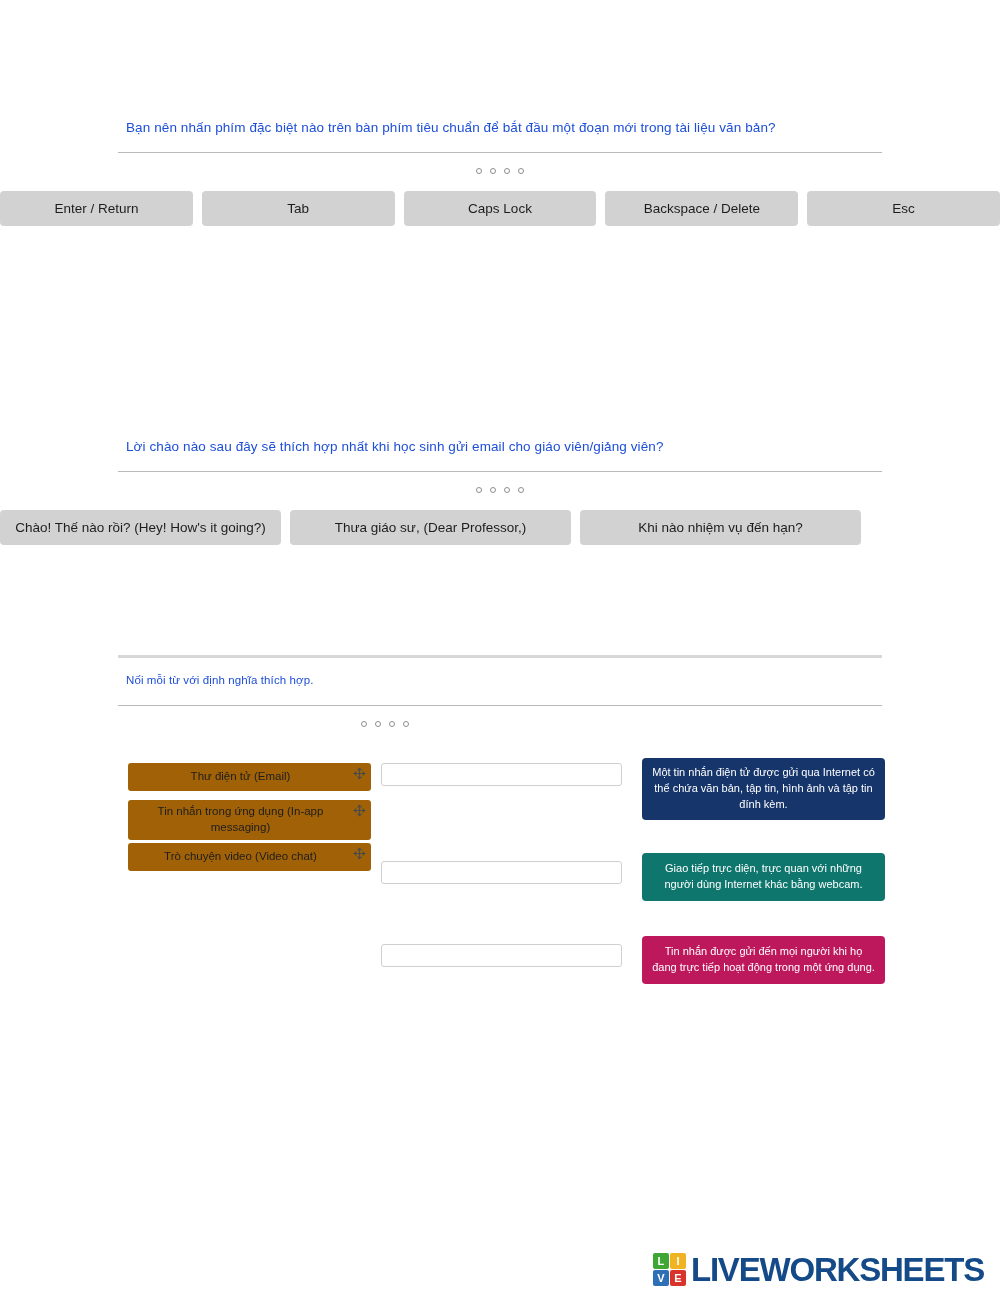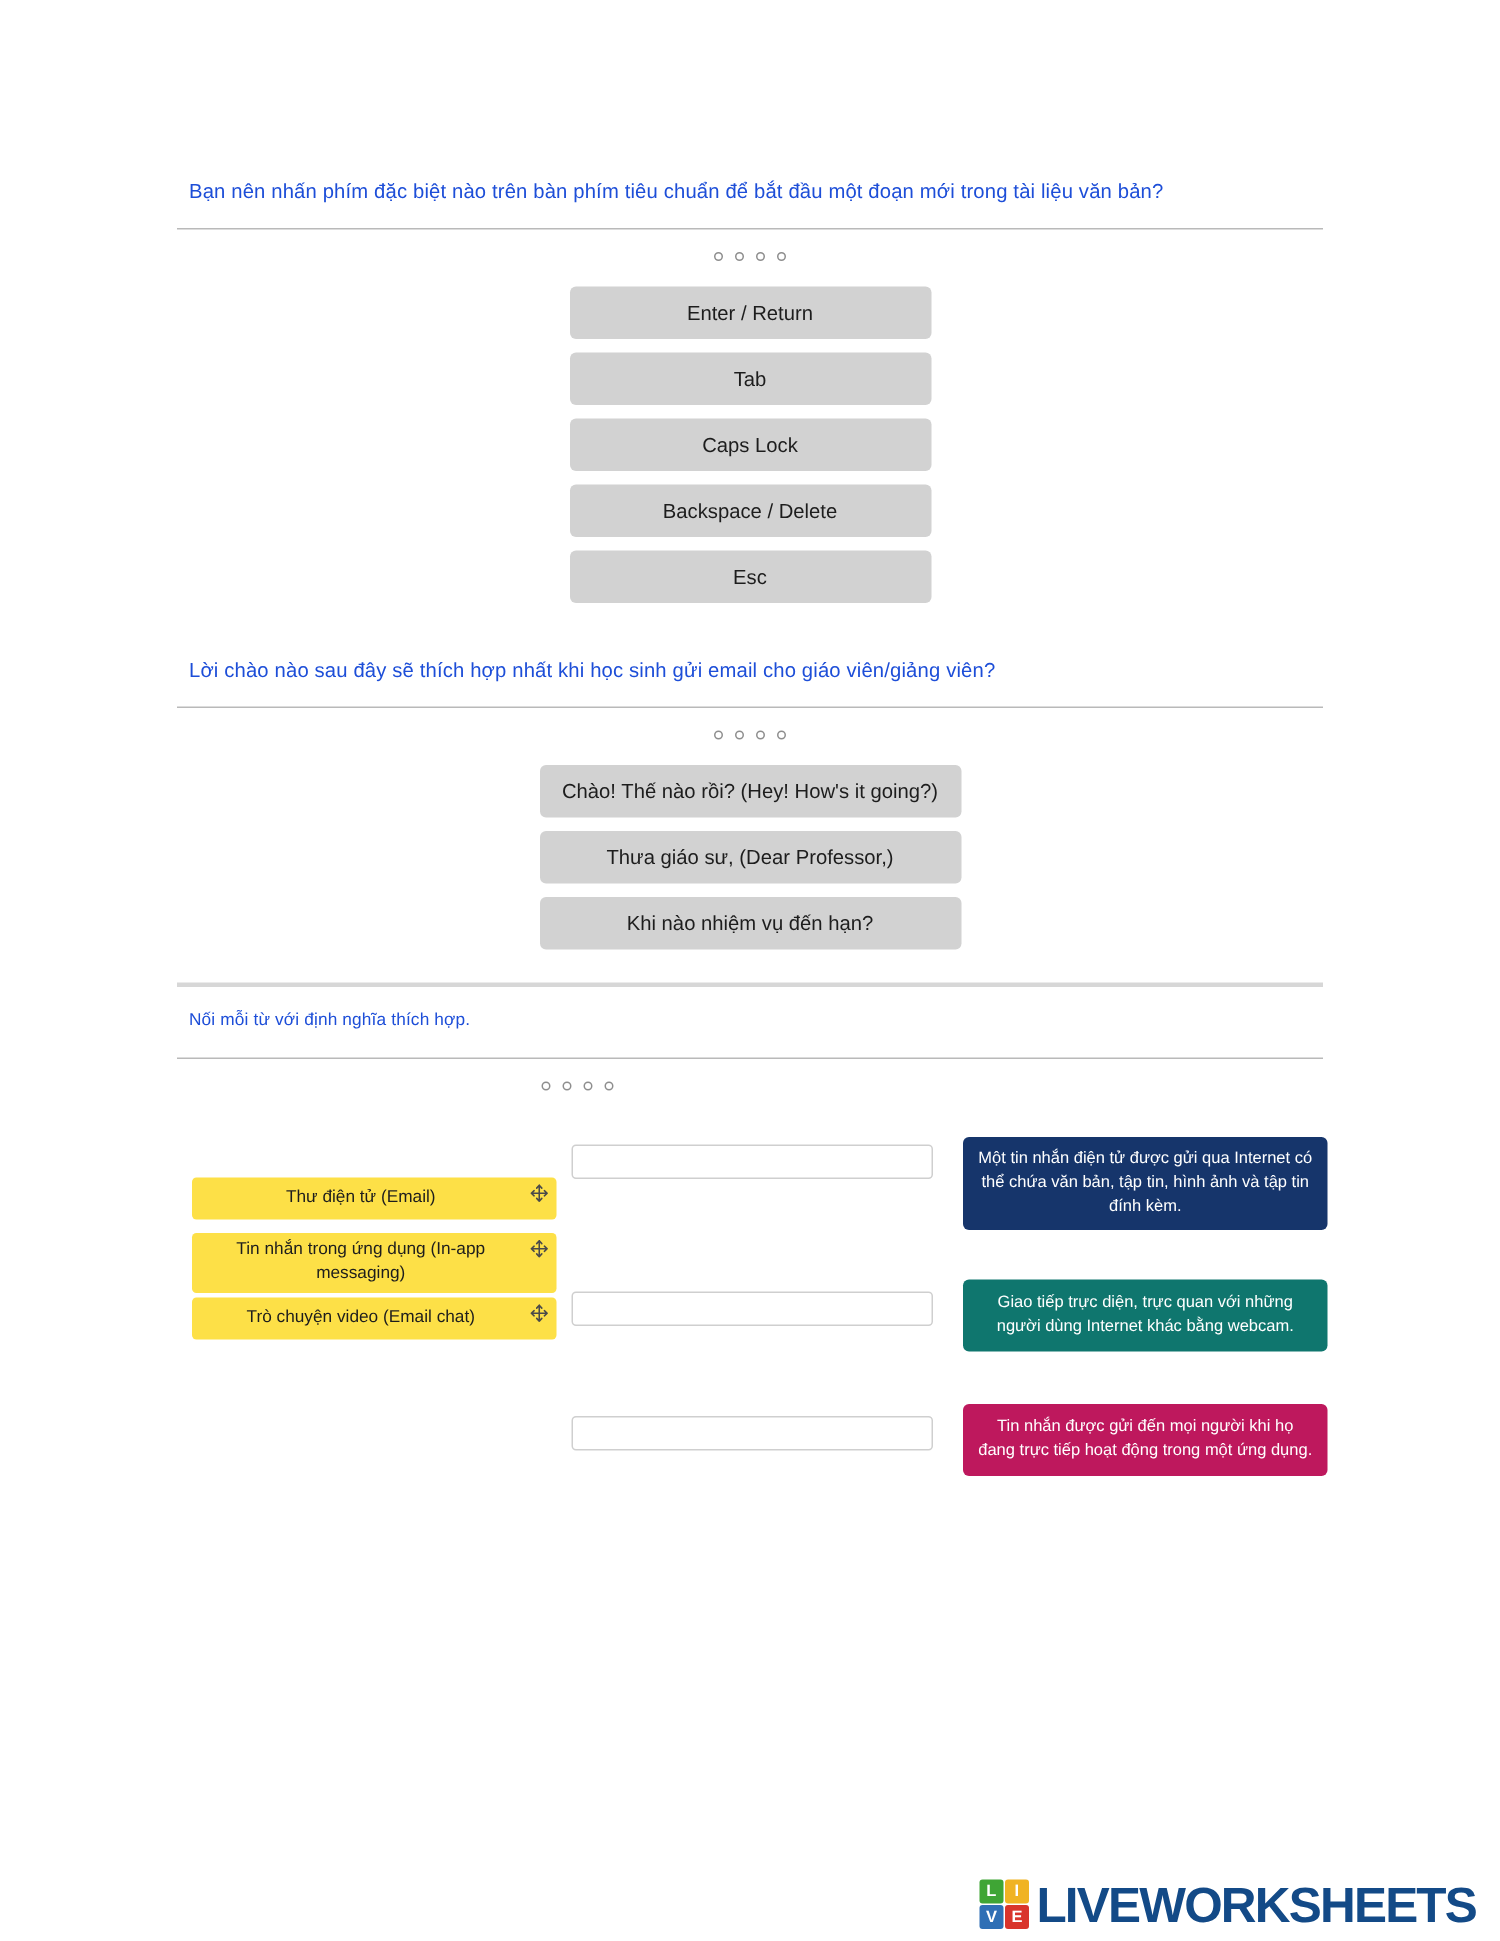--- a/index.html
+++ b/index.html
@@ -62,21 +62,21 @@
     width: 6px; height: 6px;
     border-radius: 50%;
     border: 1px solid #8e8e8e;
     background: transparent;
     display: inline-block;
   }
 
   
   .choices {
     display: flex;
-    flex-direction: column;
+    flex-direction: row;
     align-items: center;
     gap: 9px;
     margin-top: 10px;
   }
   .choice {
     background: #d2d2d2;
     border: none;
     border-radius: 4px;
     color: #1d1d1d;
     font-size: 13.5px;
@@ -94,34 +94,33 @@
 
   
   .match-area {
     position: relative;
     width: 1000px;
     height: 250px;
     margin-top: 6px;
   }
   .term {
     position: absolute;
-    background: #fde047;
+    background: #a16207;
     border-radius: 3px;
     width: 243px;
     left: 128px;
     display: flex;
     align-items: center;
     justify-content: center;
     text-align: center;
     font-size: 11.5px;
     line-height: 1.35;
     color: #1d1d1d;
     padding: 4px 26px 4px 8px;
     cursor: move;
-    margin-top: 22px;
   }
   .drag-handle {
     position: absolute;
     right: 4px;
     top: 3px;
     width: 16px;
     height: 16px;
     color: #4a4a4a;
     display: flex;
     align-items: center;
@@ -261,21 +260,21 @@
       <div class="term" style="top:60px; height:40px;">
         <span>Tin nhắn trong ứng dụng (In-app messaging)</span>
         <span class="drag-handle">
           <svg width="13" height="13" viewBox="0 0 16 16" fill="none" stroke="currentColor" stroke-width="1.3" stroke-linecap="round" stroke-linejoin="round">
             <path d="M8 1.5v13M1.5 8h13M8 1.5 5.9 3.8M8 1.5l2.1 2.3M8 14.5l-2.1-2.3M8 14.5l2.1-2.3M1.5 8l2.3-2.1M1.5 8l2.3 2.1M14.5 8l-2.3-2.1M14.5 8l-2.3 2.1"></path>
           </svg>
         </span>
       </div>
 
       <div class="term" style="top:103px; height:28px;">
-        <span>Trò chuyện video (Email chat)</span>
+        <span>Trò chuyện video (Video chat)</span>
         <span class="drag-handle">
           <svg width="13" height="13" viewBox="0 0 16 16" fill="none" stroke="currentColor" stroke-width="1.3" stroke-linecap="round" stroke-linejoin="round">
             <path d="M8 1.5v13M1.5 8h13M8 1.5 5.9 3.8M8 1.5l2.1 2.3M8 14.5l-2.1-2.3M8 14.5l2.1-2.3M1.5 8l2.3-2.1M1.5 8l2.3 2.1M14.5 8l-2.3-2.1M14.5 8l-2.3 2.1"></path>
           </svg>
         </span>
       </div>
 
       <input class="answer-input" style="top: 23px;" type="text" placeholder="">
       <input class="answer-input" style="top: 121px;" type="text" placeholder="">
       <input class="answer-input" style="top: 204px;" type="text" placeholder="">

